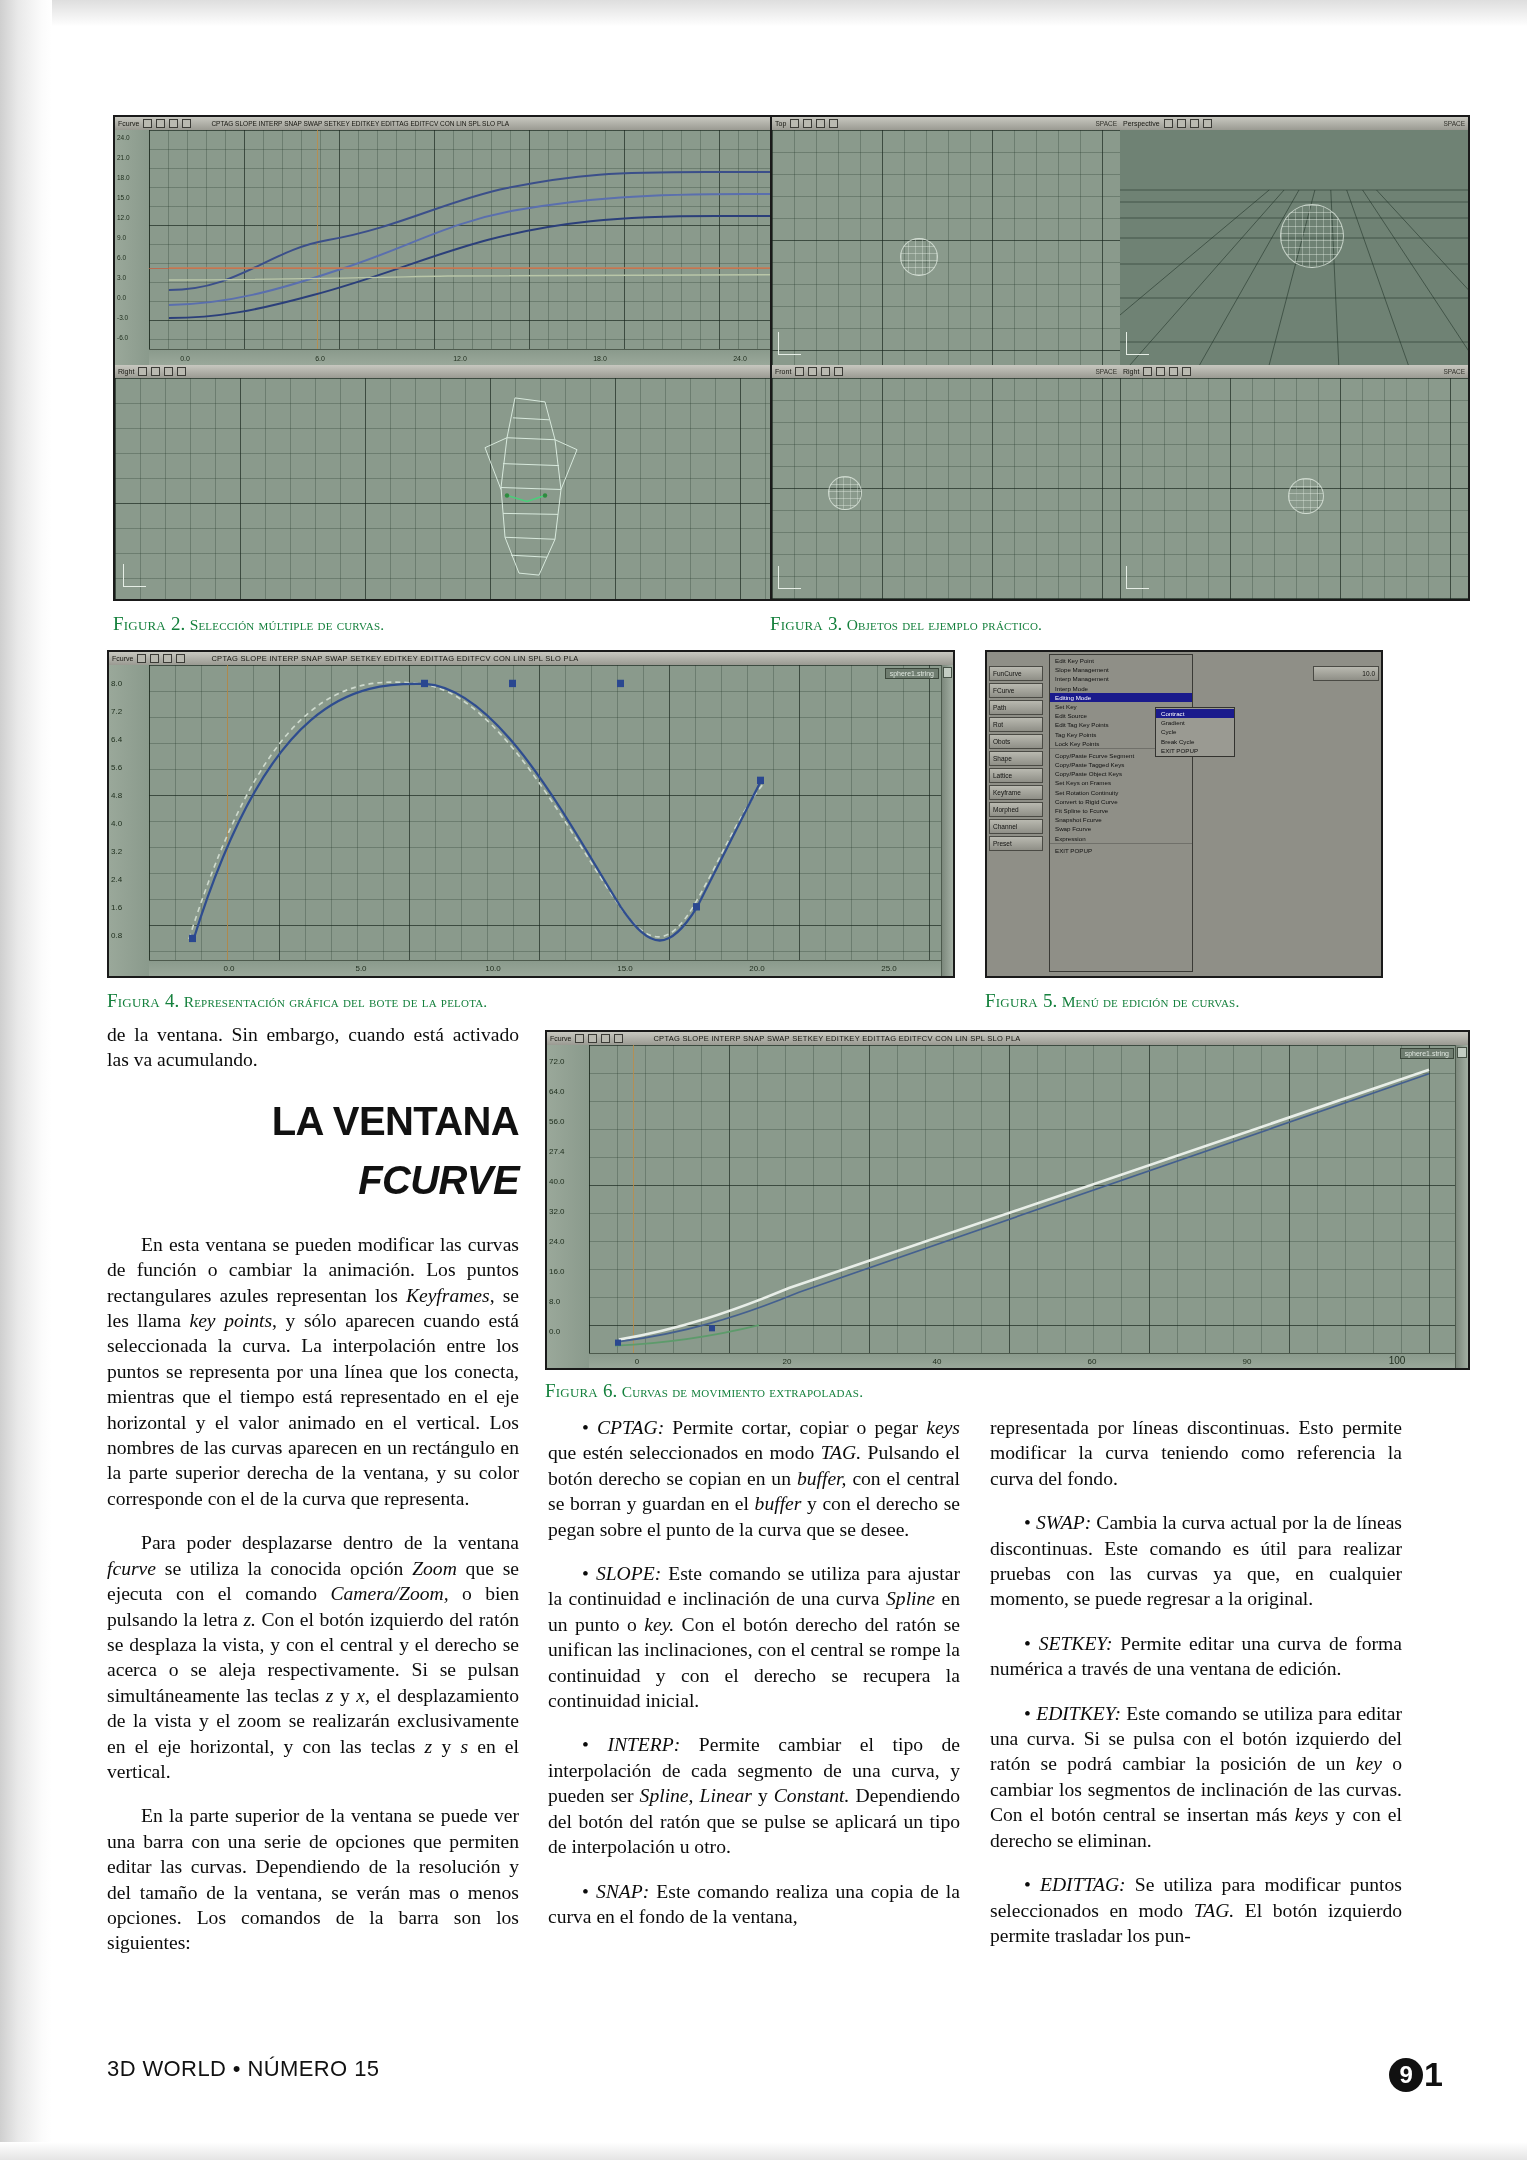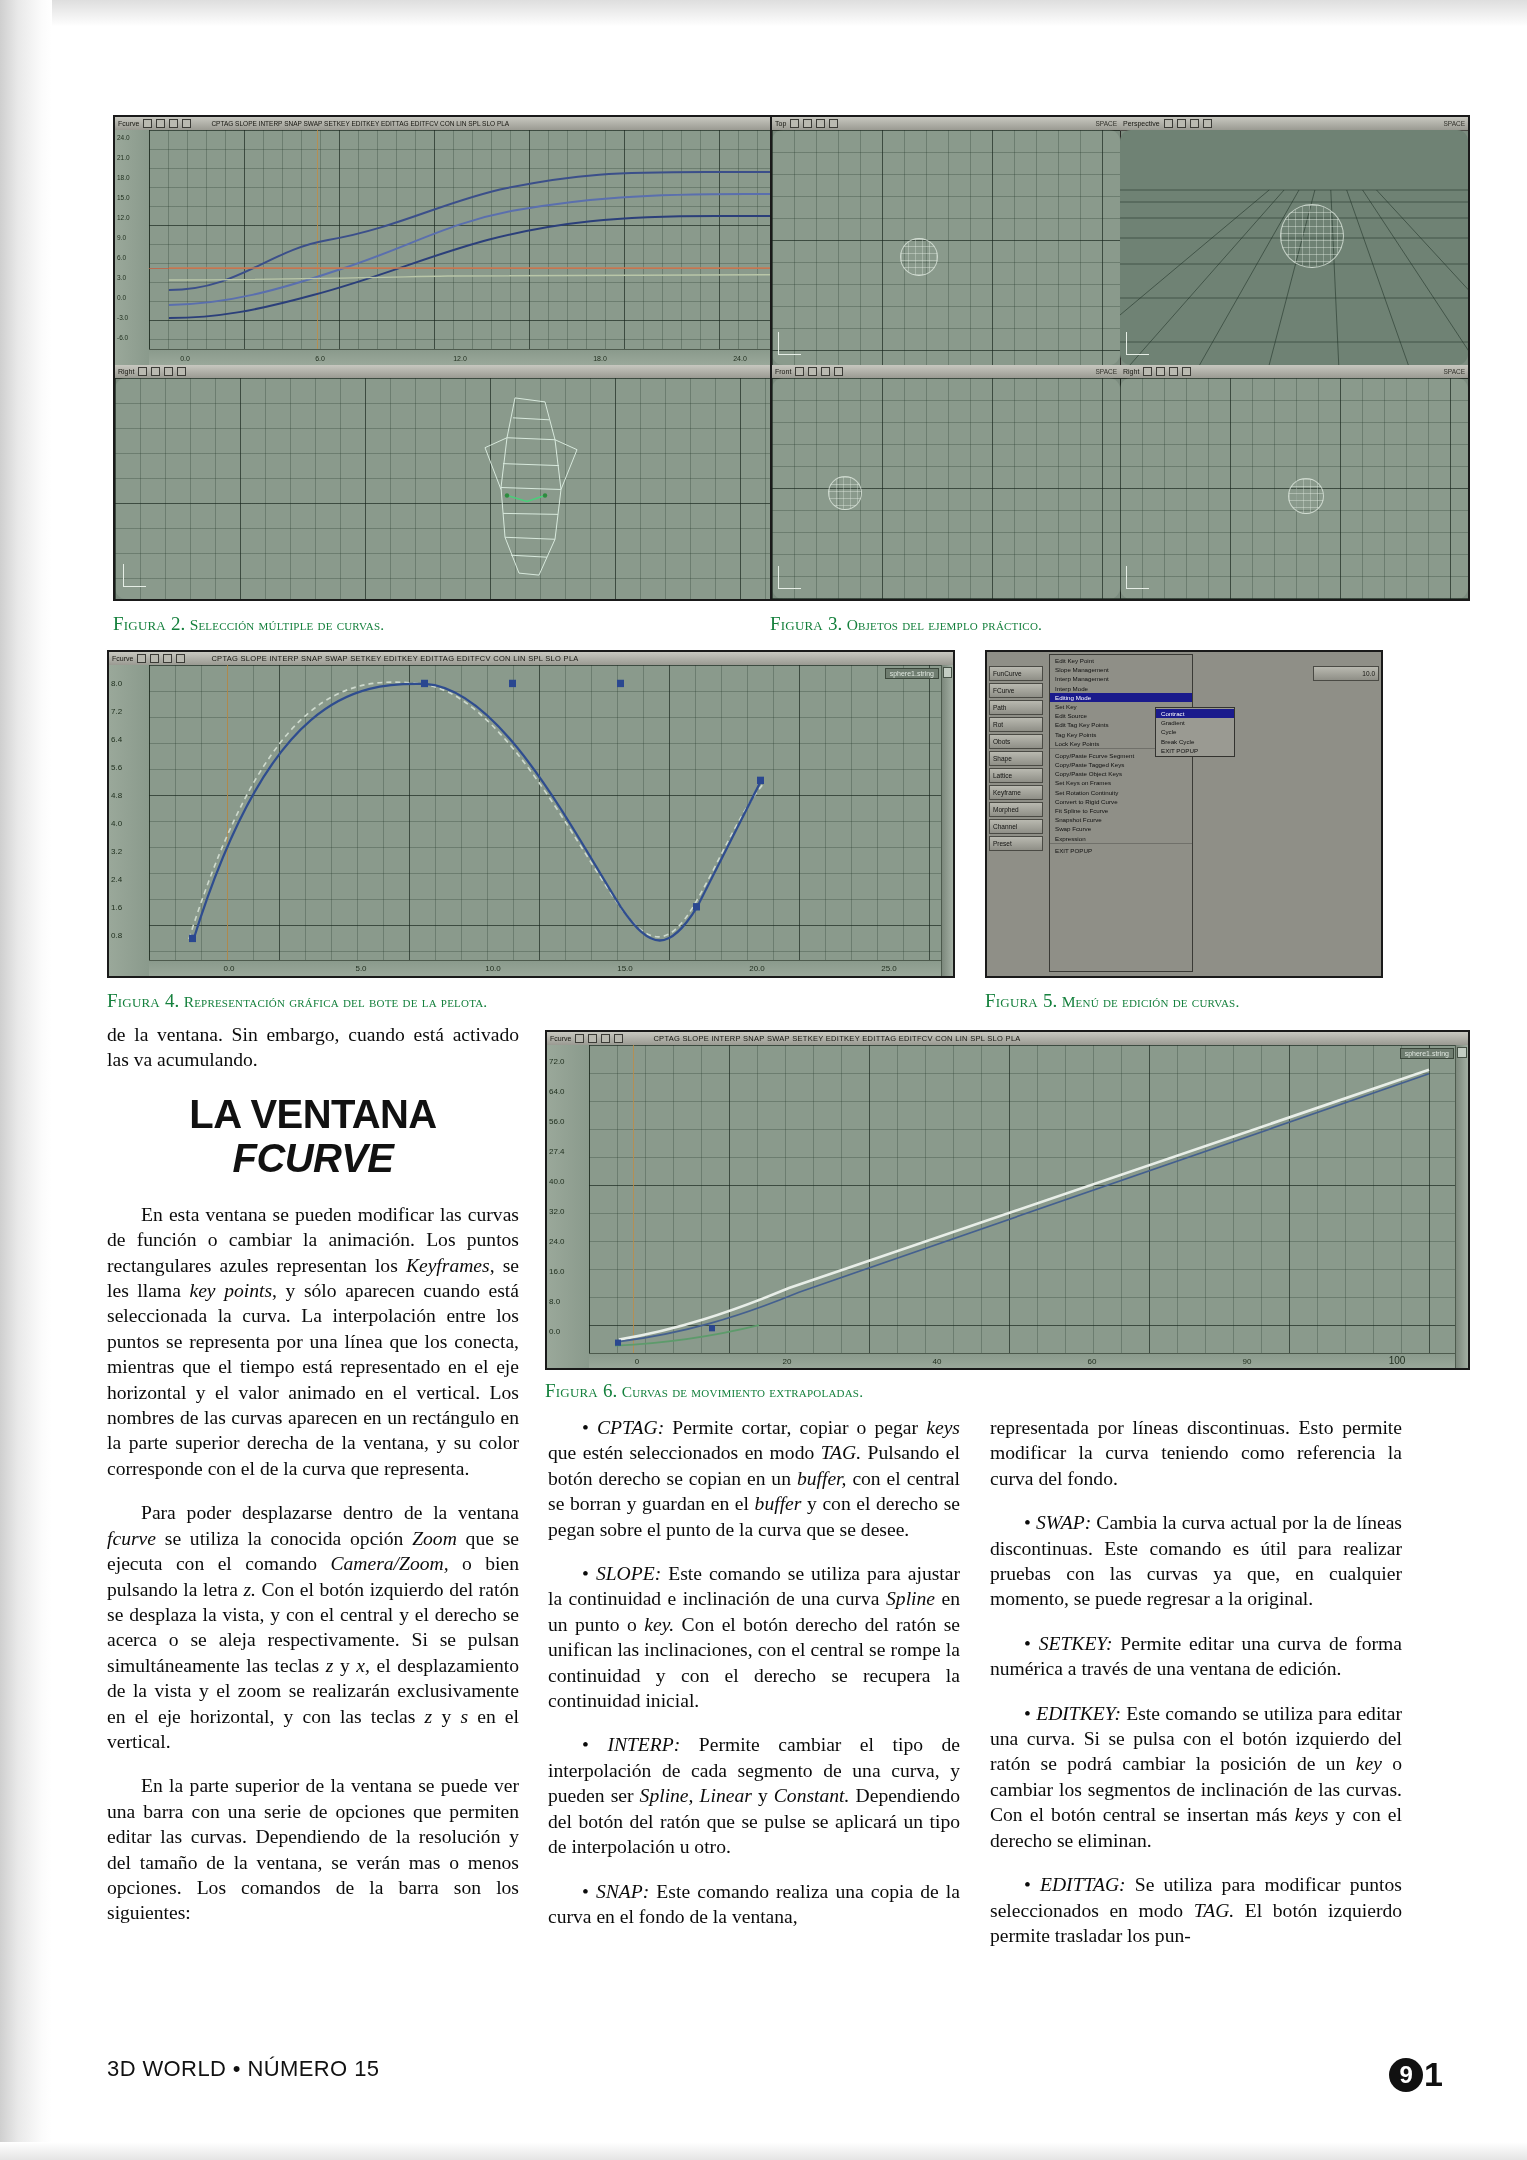--- a/index.html
+++ b/index.html
@@ -66,21 +66,20 @@
   .tb-label{font-size:7px;line-height:7px;white-space:nowrap;}
   .tb-btn{
     width:7px;height:7px;border:1px solid #3b3b36;background:#b9b9b0;flex:0 0 auto;
   }
   .tb-spacer{flex:1 1 auto;}
   .tb-right{font-size:6.5px;opacity:.85;}
 
   .viewport{
     position:absolute;left:0;right:0;
     background:#8a9a8c;
-    border-radius:11px;
   }
   .grid-fine{
     position:absolute;inset:0;
     background-image:
       linear-gradient(to right, rgba(40,60,45,.30) 1px, transparent 1px),
       linear-gradient(to bottom, rgba(40,60,45,.30) 1px, transparent 1px);
     background-size:19px 19px;
   }
   .grid-coarse{
     position:absolute;inset:0;
@@ -141,23 +140,23 @@
   .col p{margin:0 0 19px 0;text-indent:34px;}
   .col p.noindent{text-indent:0;}
   .col p.bullet{text-indent:34px;}
   h2.section{
     font-family:"Liberation Sans", sans-serif;
     font-weight:bold;
     font-size:40px;
     letter-spacing:-0.6px;
     margin:0 0 22px 0;
     color:#111;
-    line-height:44px;
+    line-height:59px;
     text-indent:0;
-    text-align:center;
+    text-align:right;
   }
   h2.section .ital{font-style:italic;}
   i,em{font-style:italic;}
 
   .footer{
     position:absolute;left:107px;bottom:78px;
     font-family:"Liberation Sans", sans-serif;
     font-size:22px;letter-spacing:.4px;color:#111;
   }
   .folio{

